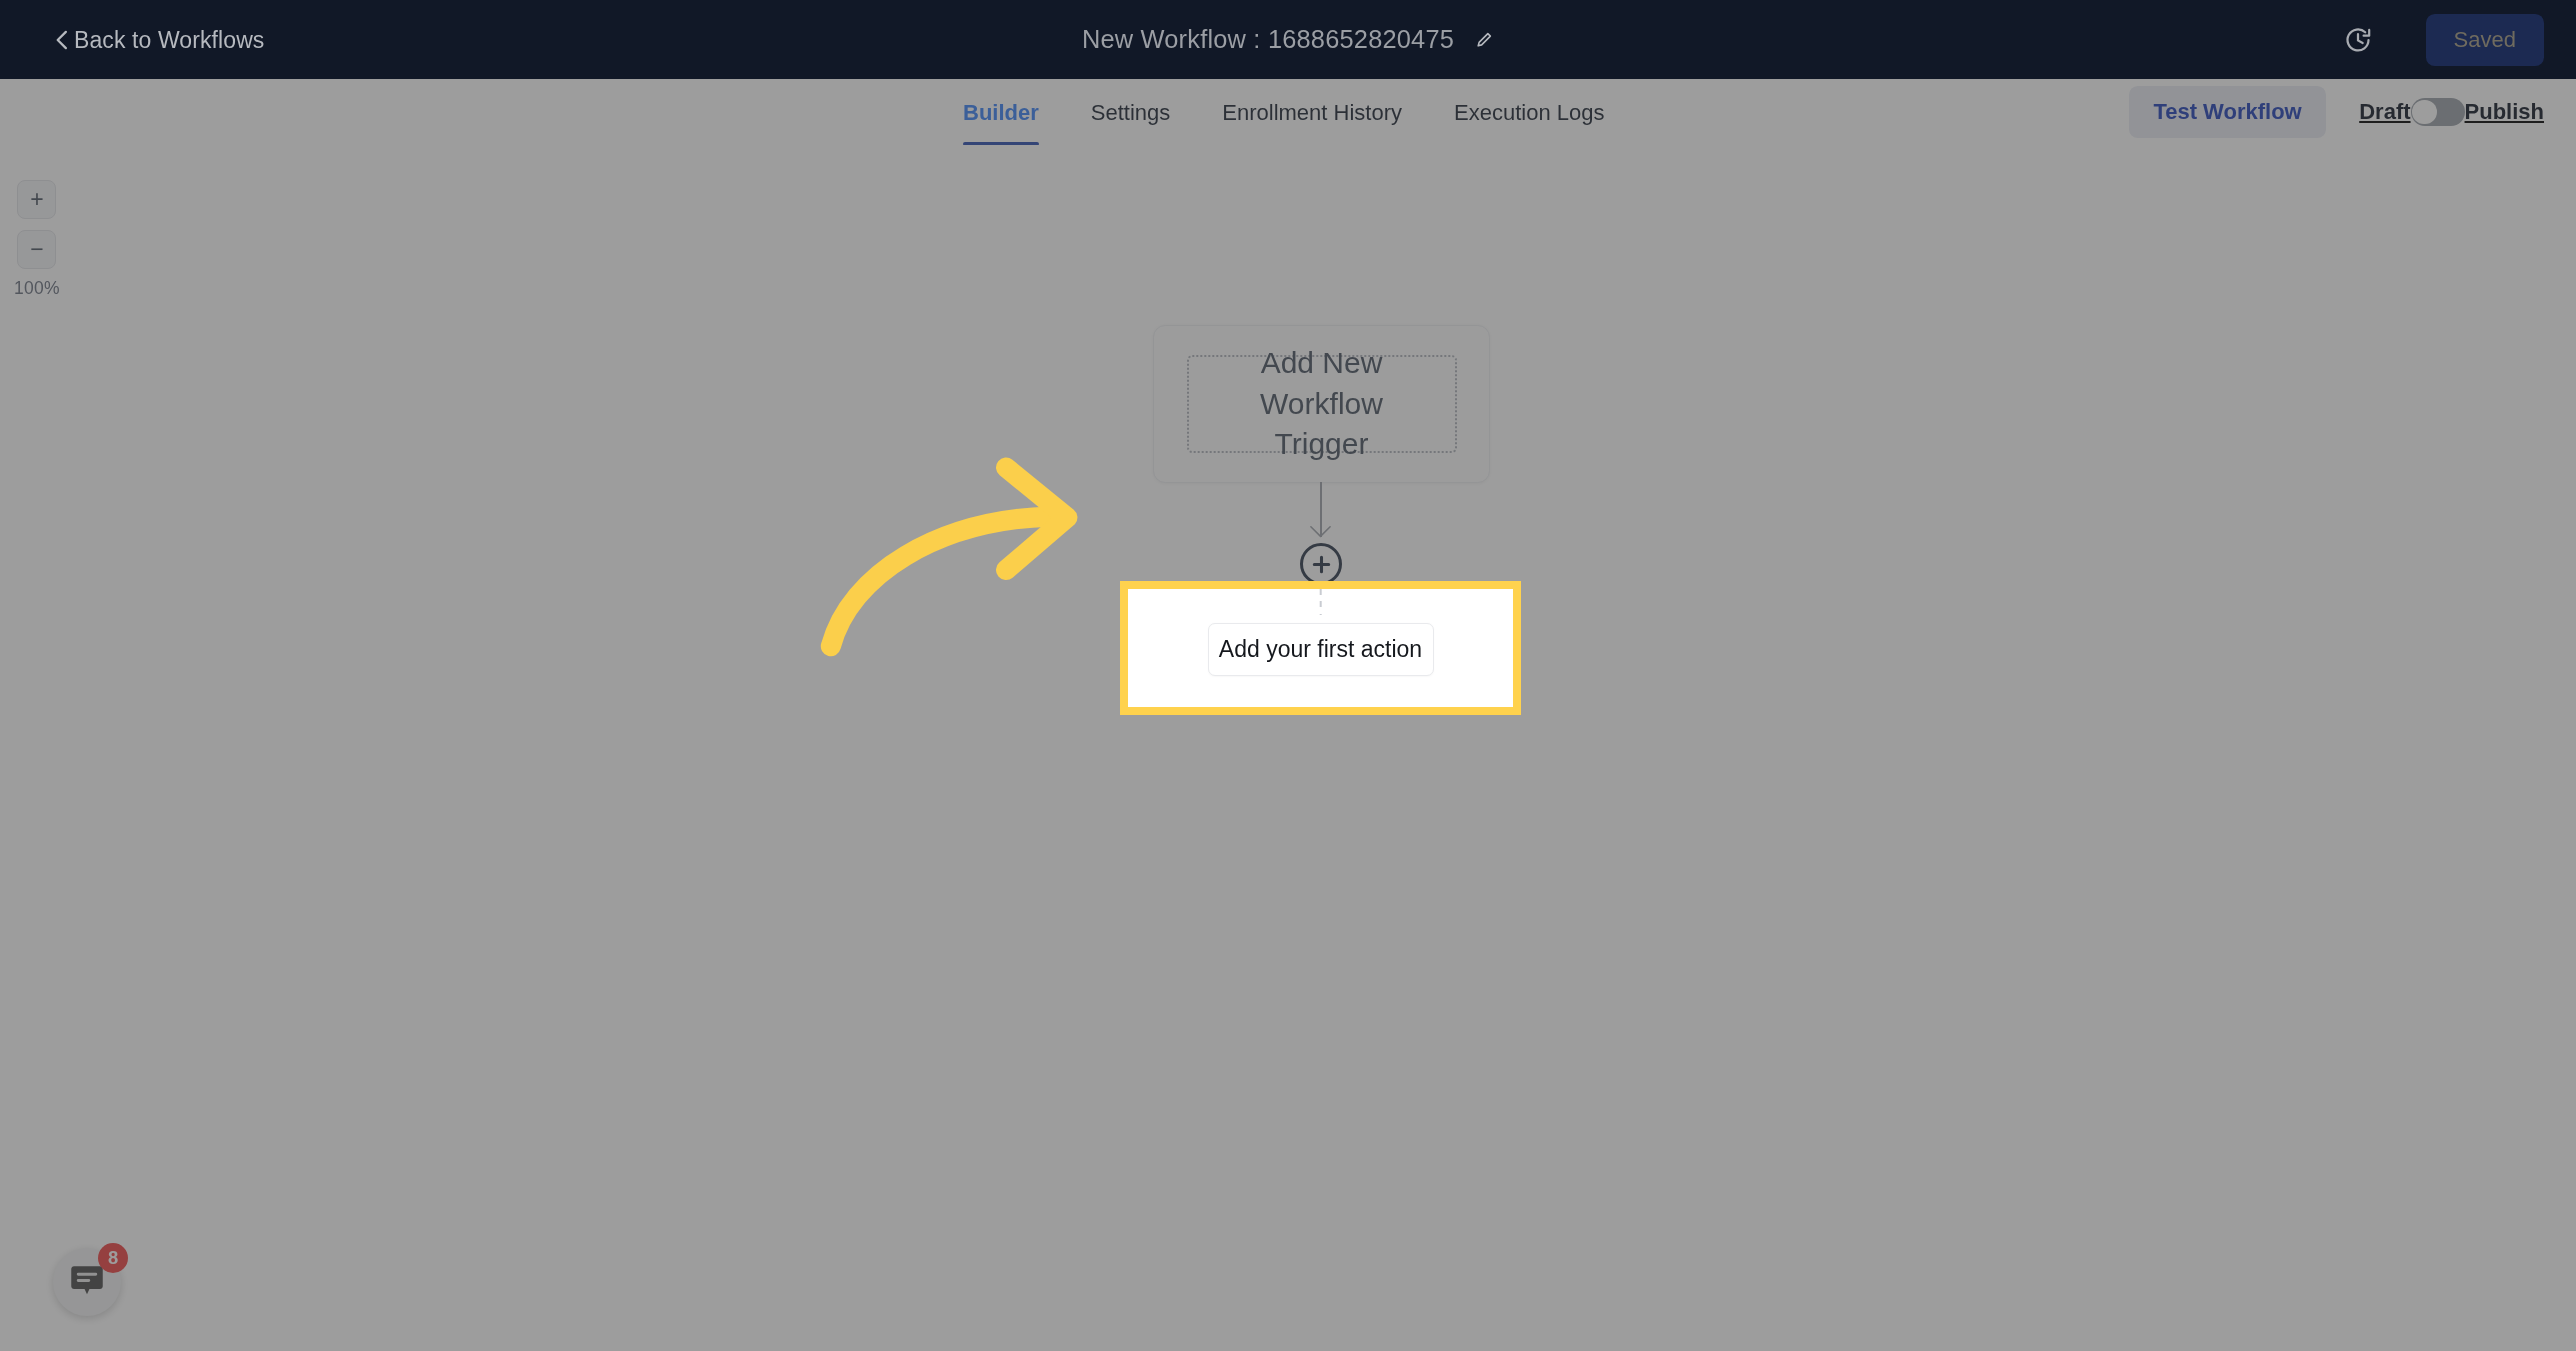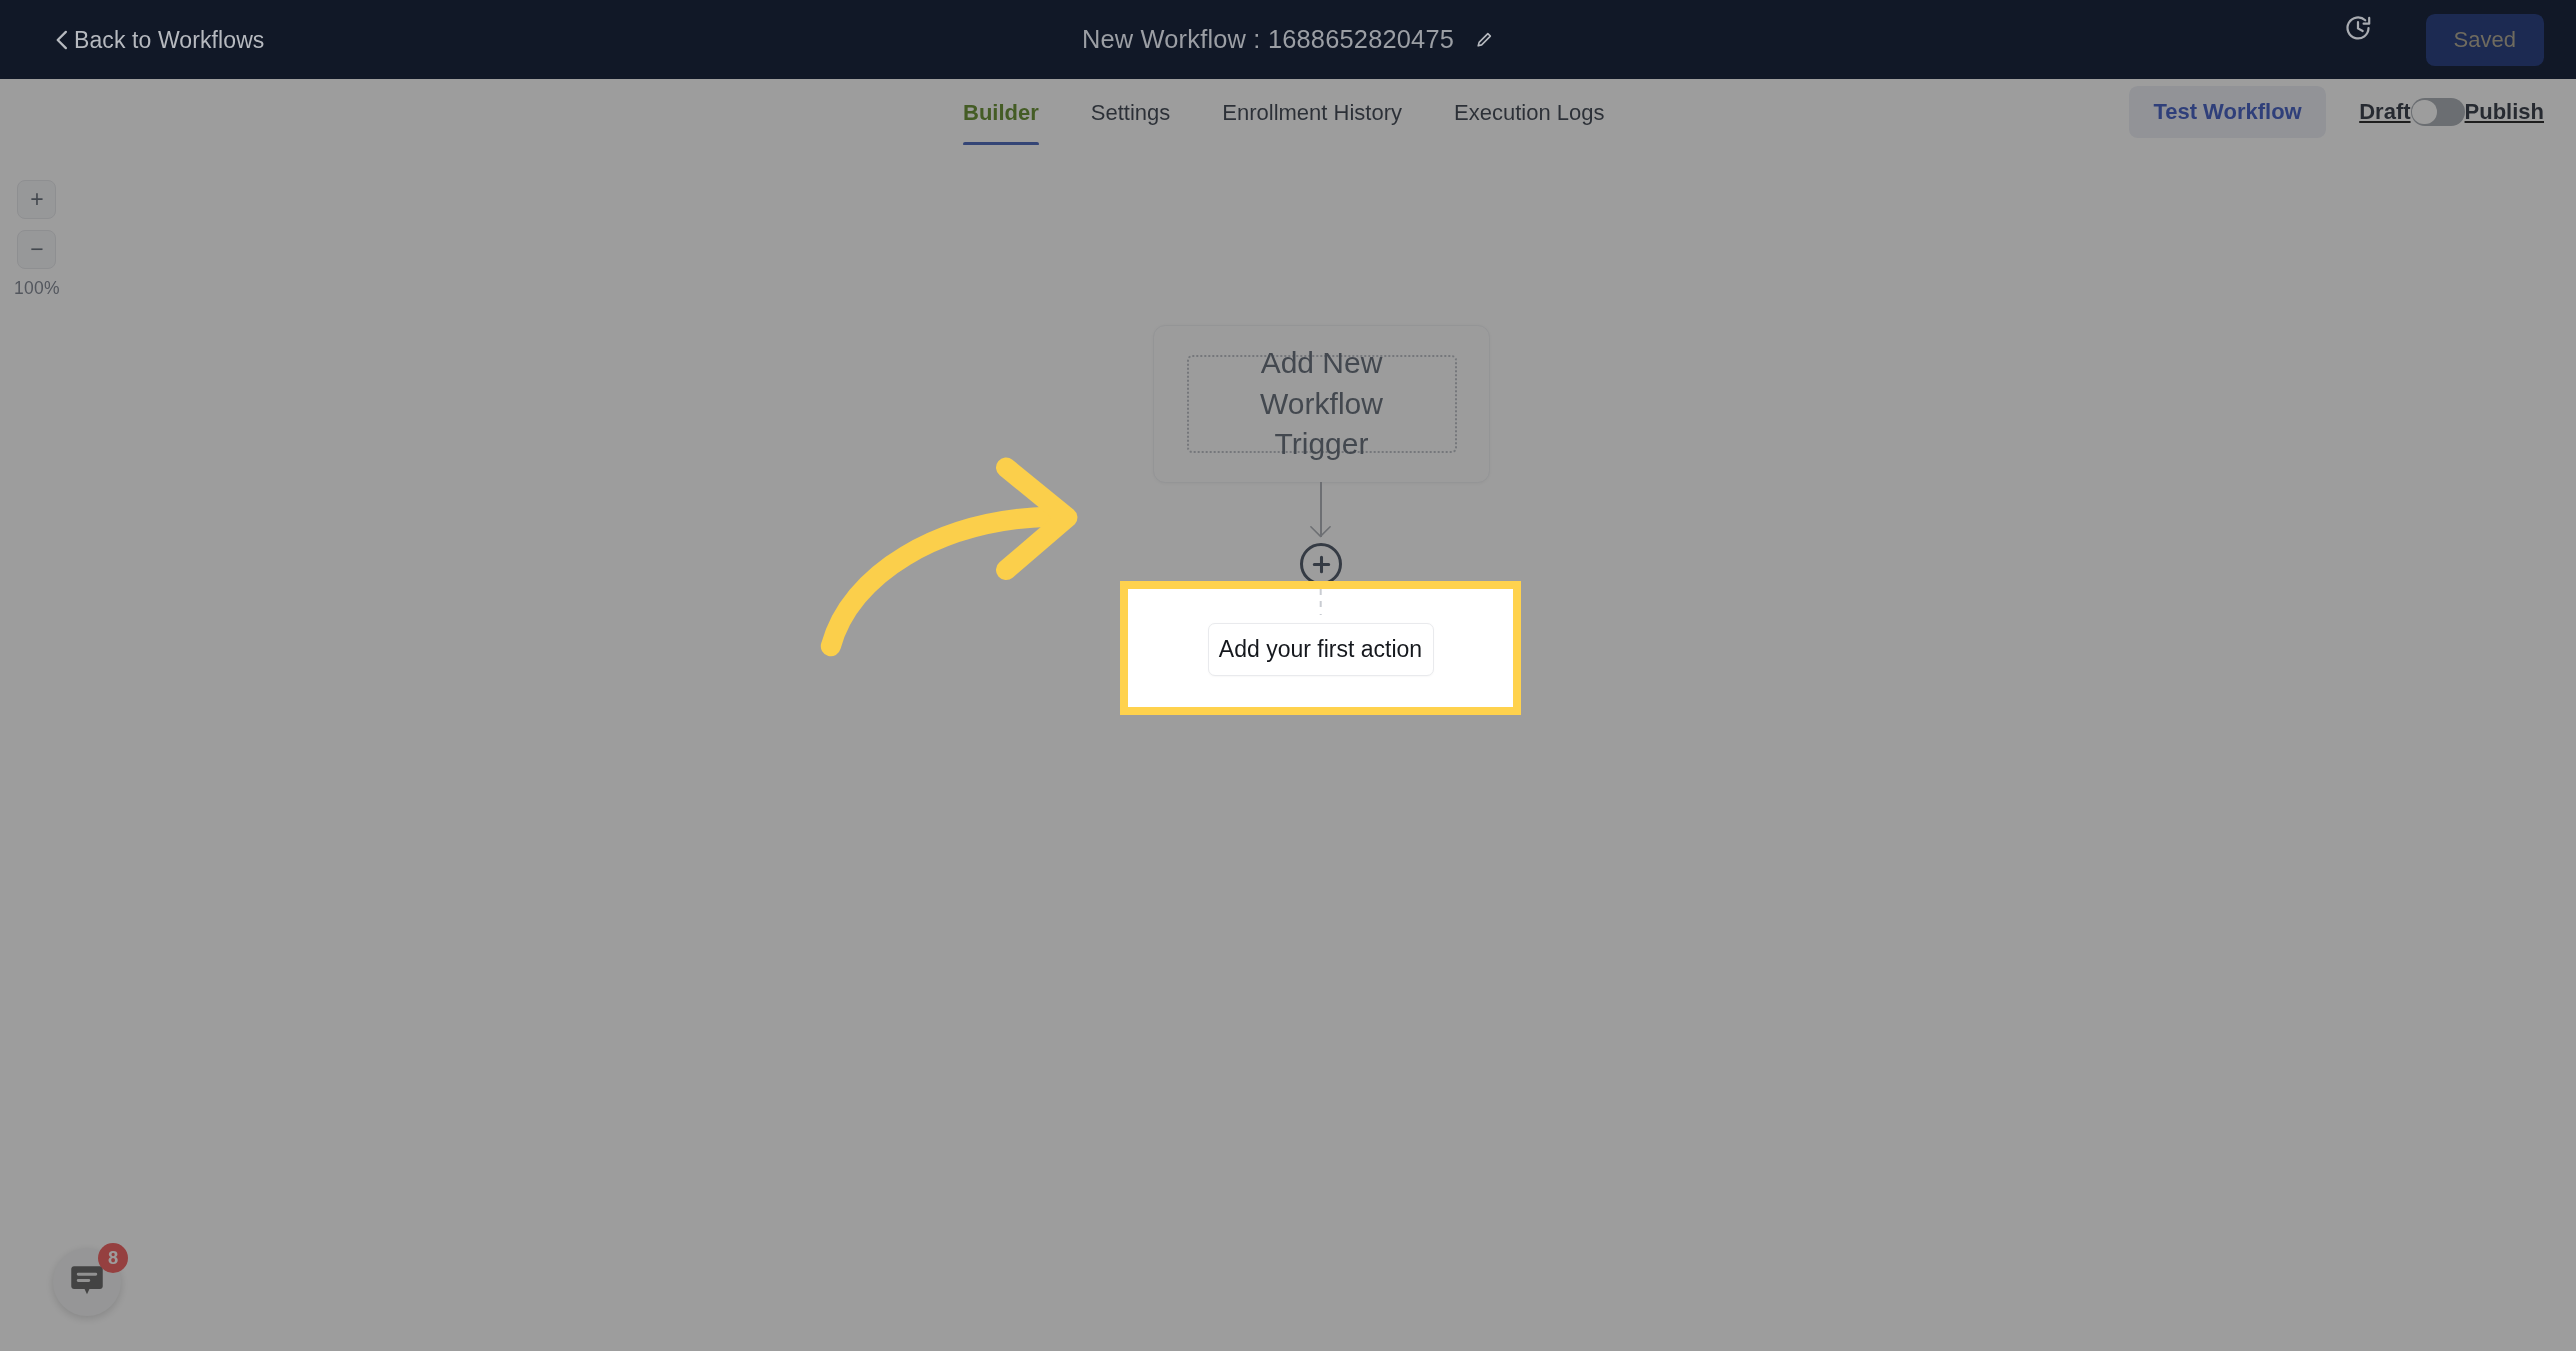--- a/index.html
+++ b/index.html
@@ -69,20 +69,21 @@
     display: block;
     pointer-events: auto;
     cursor: pointer;
   }
 
   .topbar-right {
     position: absolute;
     right: 32px; top: 50%;
     transform: translateY(-50%);
     display: flex;
+    align-items: center;
     gap: 54px;
   }
   .history-icon { width: 28px; height: 28px; display: block; cursor: pointer; }
   .saved-btn {
     background: #1c2a52;
     color: #6f6b5f;
     font-size: 22px;
     padding: 13px 28px;
     border-radius: 8.8px;
     border: none;
@@ -110,21 +111,21 @@
   .tab {
     position: relative;
     display: flex;
     align-items: center;
     padding: 0 26px;
     font-size: 22px;
     color: #1c2533;
     cursor: pointer;
     white-space: nowrap;
   }
-  .tab.active { color: #4d7c0f; font-weight: bold; justify-content: flex-end; }
+  .tab.active { color: #3b82f6; font-weight: bold; justify-content: flex-end; }
   .tab.active::after {
     content: "";
     position: absolute;
     left: 26px; right: 26px;
     bottom: 0;
     height: 4.4px;
     background: #2d4fb0;
     border-radius: 2.6px;
   }
 

